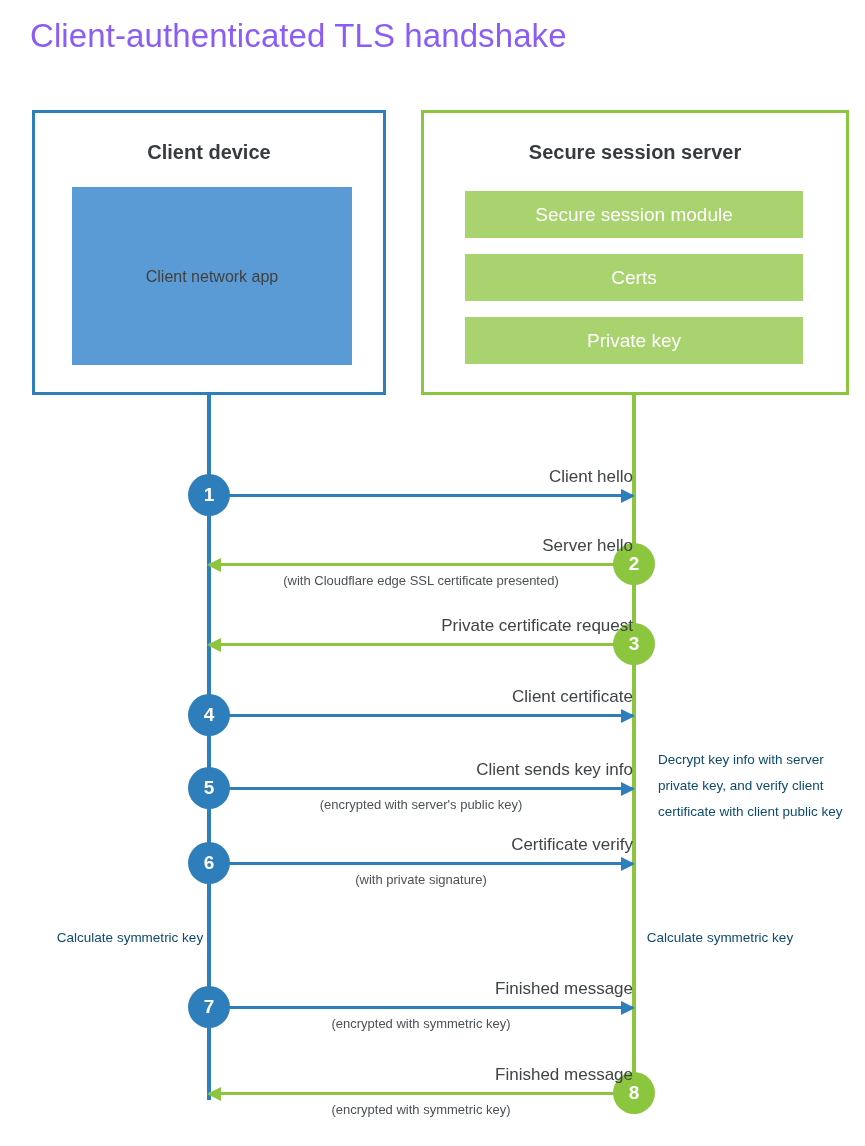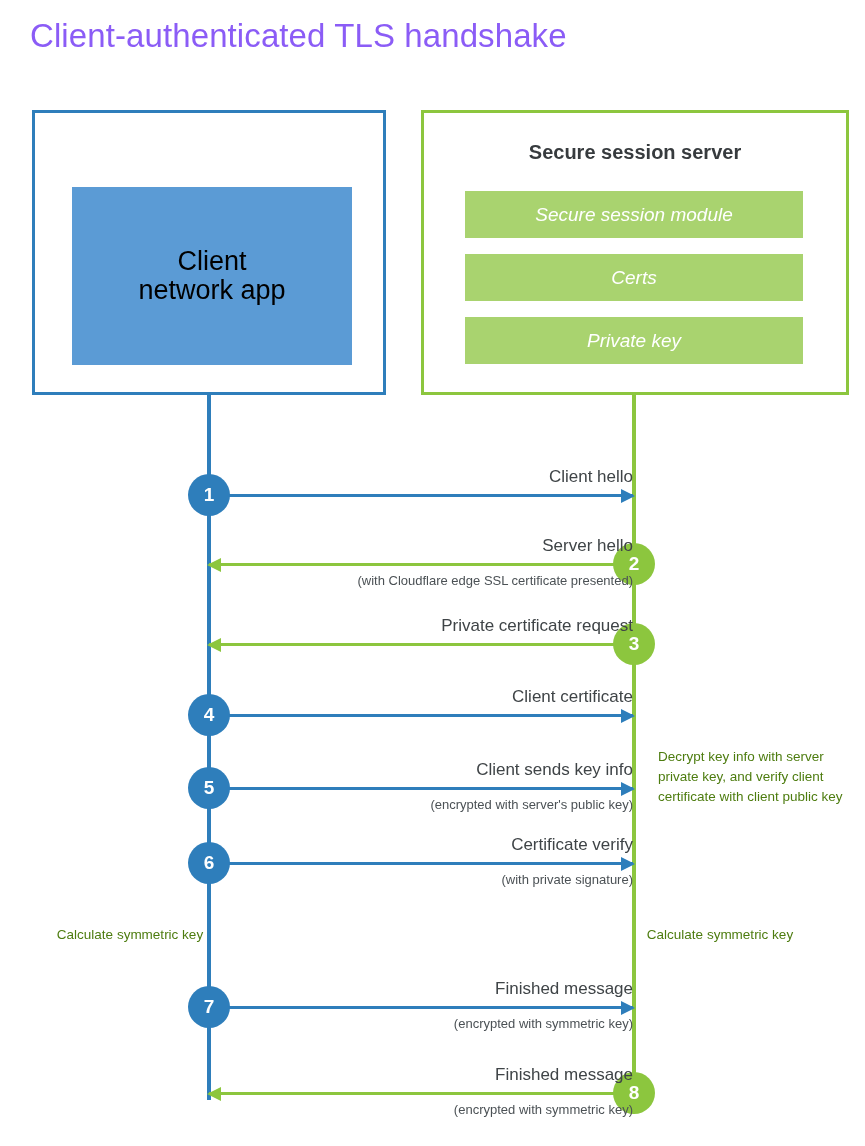--- a/index.html
+++ b/index.html
@@ -68,40 +68,39 @@
     left: 37px;
     top: 74px;
     width: 280px;
     height: 178px;
     background: #5b9bd5;
     display: flex;
     align-items: center;
     justify-content: center;
   }
   #client-app-label {
-    font-size: 27px;
+    font-size: 16px;
     line-height: 29px;
-    color: #000000;
+    color: #404040;
     text-align: center;
     max-width: 170px;
   }
 
   
   .server-bar {
     position: absolute;
     left: 41px;
     width: 338px;
     height: 47px;
     background: #a9d36f;
     display: flex;
     align-items: center;
     justify-content: center;
     color: #ffffff;
     font-size: 19px;
-    font-style: italic;
   }
   .server-bar.b0 { top: 78px; }
   .server-bar.b1 { top: 141px; }
   .server-bar.b2 { top: 204px; }
 
   
   .lifeline {
     position: absolute;
     width: 4px;
   }
@@ -190,34 +189,34 @@
     text-align: right;
     font-size: 17px;
     color: #3f4447;
     top: -27px;
     white-space: nowrap;
   }
   .step-sublabel {
     position: absolute;
     left: 209px;
     width: 424px;
-    text-align: right;
+    text-align: center;
     font-size: 13px;
     color: #4b5155;
     top: 10px;
     white-space: nowrap;
   }
   .step-sublabel:empty { display: none; }
 
   
   .side-note {
     position: absolute;
     font-size: 13.5px;
-    line-height: 20px;
-    color: #4d7c0f;
+    line-height: 26px;
+    color: #0c4a6e;
   }
   #note-decrypt {
     left: 658px;
     top: 747px;
     width: 190px;
     text-align: left;
   }
   #note-calc-client {
     left: 52px;
     top: 925px;
@@ -232,20 +231,21 @@
   }
 </style>
 </head>
 <body>
 
 <div id="diagram">
 
   <div id="page-title">Client-authenticated TLS handshake</div>
 
   <div id="client-box" class="party-box">
+    <div class="party-title">Client device</div>
     <div id="client-app">
       <div id="client-app-label">Client network app</div>
     </div>
   </div>
 
   <div id="server-box" class="party-box">
     <div class="party-title">Secure session server</div>
     <div class="server-bar b0">Secure session module</div>
     <div class="server-bar b1">Certs</div>
     <div class="server-bar b2">Private key</div>

